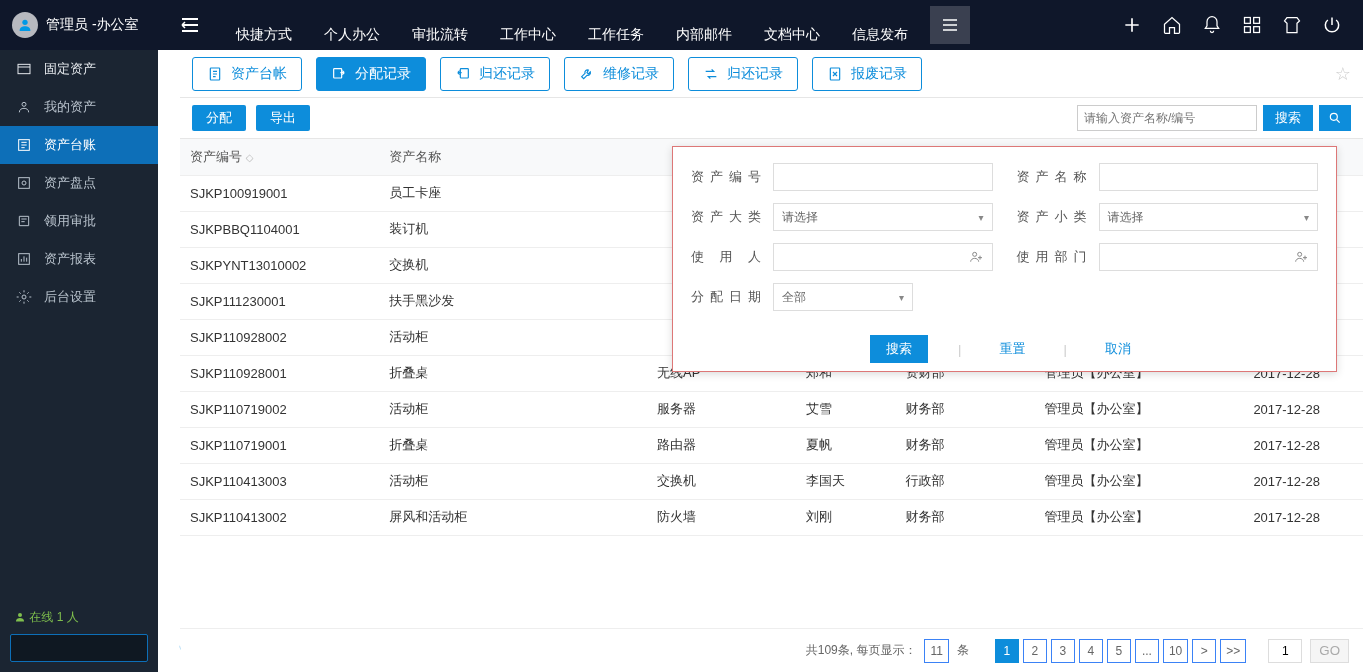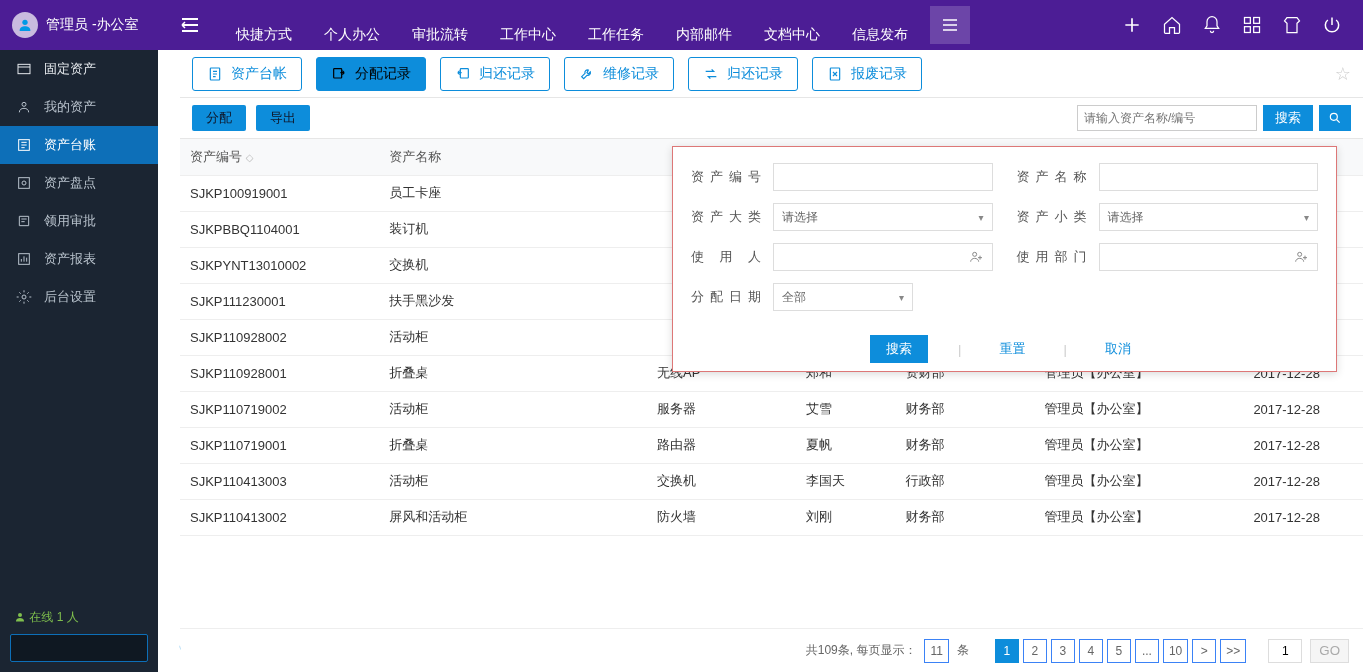--- a/index.html
+++ b/index.html
@@ -1,20 +1,20 @@
 <!DOCTYPE html>
 <html><head>
 <meta charset="utf-8">
 <style>
 * { box-sizing: border-box; margin: 0; padding: 0; }
 body { font-family: "Microsoft YaHei", Arial, sans-serif; font-size: 13px; color: #333; background: #fff; overflow: hidden; }
 .app { width: 1363px; height: 672px; position: relative; }
 
 
-.topbar { height: 50px; background: #4c1d95; display: flex; align-items: center; color: #fff; }
+.topbar { height: 50px; background: #0f172a; display: flex; align-items: center; color: #fff; }
 .user-area { width: 180px; display: flex; align-items: center; padding-left: 12px; gap: 8px; }
 .avatar { width: 26px; height: 26px; border-radius: 50%; background: rgba(255,255,255,0.7); display:flex; align-items:center; justify-content:center; }
 .user-label { font-size: 14px; }
 .menu-toggle { width: 40px; text-align: center; }
 .nav-items { display: flex; align-items: center; gap: 0; }
 .nav-item { padding: 0 16px; height: 50px; display: flex; align-items: center; font-size: 14px; cursor: pointer; margin-top: 20px; }
 .nav-more { width: 40px; height: 38px; background: rgba(255,255,255,0.18); display:flex; align-items:center; justify-content:center; margin-left: 6px; }
 .topbar-right { margin-left: auto; display: flex; align-items: center; gap: 18px; padding-right: 20px; }
 .tr-icon { width: 22px; height: 22px; display: flex; align-items: center; justify-content: center; cursor: pointer; }
 
@@ -29,26 +29,26 @@
 .side-search { display: flex; align-items: center; border: 1px solid #0d6fb8; border-radius: 2px; height: 28px; background: #0f1822; }
 .side-search input { flex: 1; background: transparent; border: 0; outline: 0; color: #fff; padding: 0 6px; font-size: 12px;}
 .side-search .si { width: 28px; text-align: center; color: #0d8ddb;}
 
 
 .main { position: absolute; left: 180px; right: 0; top: 50px; bottom: 0; background: #fff; display: flex; flex-direction: column; border-radius: 26px; }
 
 
 .tabrow { height: 48px; border-bottom: 1px solid #e6e6e6; display: flex; align-items: center; padding: 0 12px; gap: 14px; }
 .tab-btn { height: 34px; border: 1px solid #0d8ddb; border-radius: 3px; color: #0d8ddb; background: #fff; display: flex; align-items: center; padding: 0 14px; gap: 8px; cursor: pointer; font-size: 14px;}
-.tab-btn.active { background: #0d8ddb; color: #000000; }
+.tab-btn.active { background: #0d8ddb; color: #ffffff; }
 .tabrow .star { margin-left: auto; color: #ccc; font-size: 18px; }
 
 
 .toolbar { height: 40px; display: flex; align-items: center; padding: 0 12px; gap: 10px; }
-.btn-sm { background: #0d8ddb; color: #0f172a; border: 0; height: 26px; padding: 0 14px; border-radius: 2px; cursor: pointer; font-size: 13px;}
+.btn-sm { background: #0d8ddb; color: #ffffff; border: 0; height: 26px; padding: 0 14px; border-radius: 2px; cursor: pointer; font-size: 13px;}
 .toolbar-right { margin-left: auto; display: flex; align-items: center; gap: 6px; }
 .search-input { width: 180px; height: 26px; border: 1px solid #ccc; padding: 0 6px; font-size: 12px; outline: none;}
 .btn-search { background: #0d8ddb; color: #fff; border: 0; height: 26px; padding: 0 12px; cursor: pointer; font-size: 13px;}
 .btn-adv { background: #0d8ddb; color: #fff; border: 0; height: 26px; width: 32px; cursor: pointer; display:flex; align-items:center; justify-content:center;}
 
 
 .tablewrap { flex: 1; overflow: auto; border-top: 1px solid #e6e6e6;}
 table { width: 100%; border-collapse: collapse; }
 th, td { text-align: left; padding: 0 10px; height: 36px; border-bottom: 1px solid #eee; font-size: 13px; white-space: nowrap;}
 th { background: #f8f9fa; color: #555; font-weight: normal; position: relative;}

